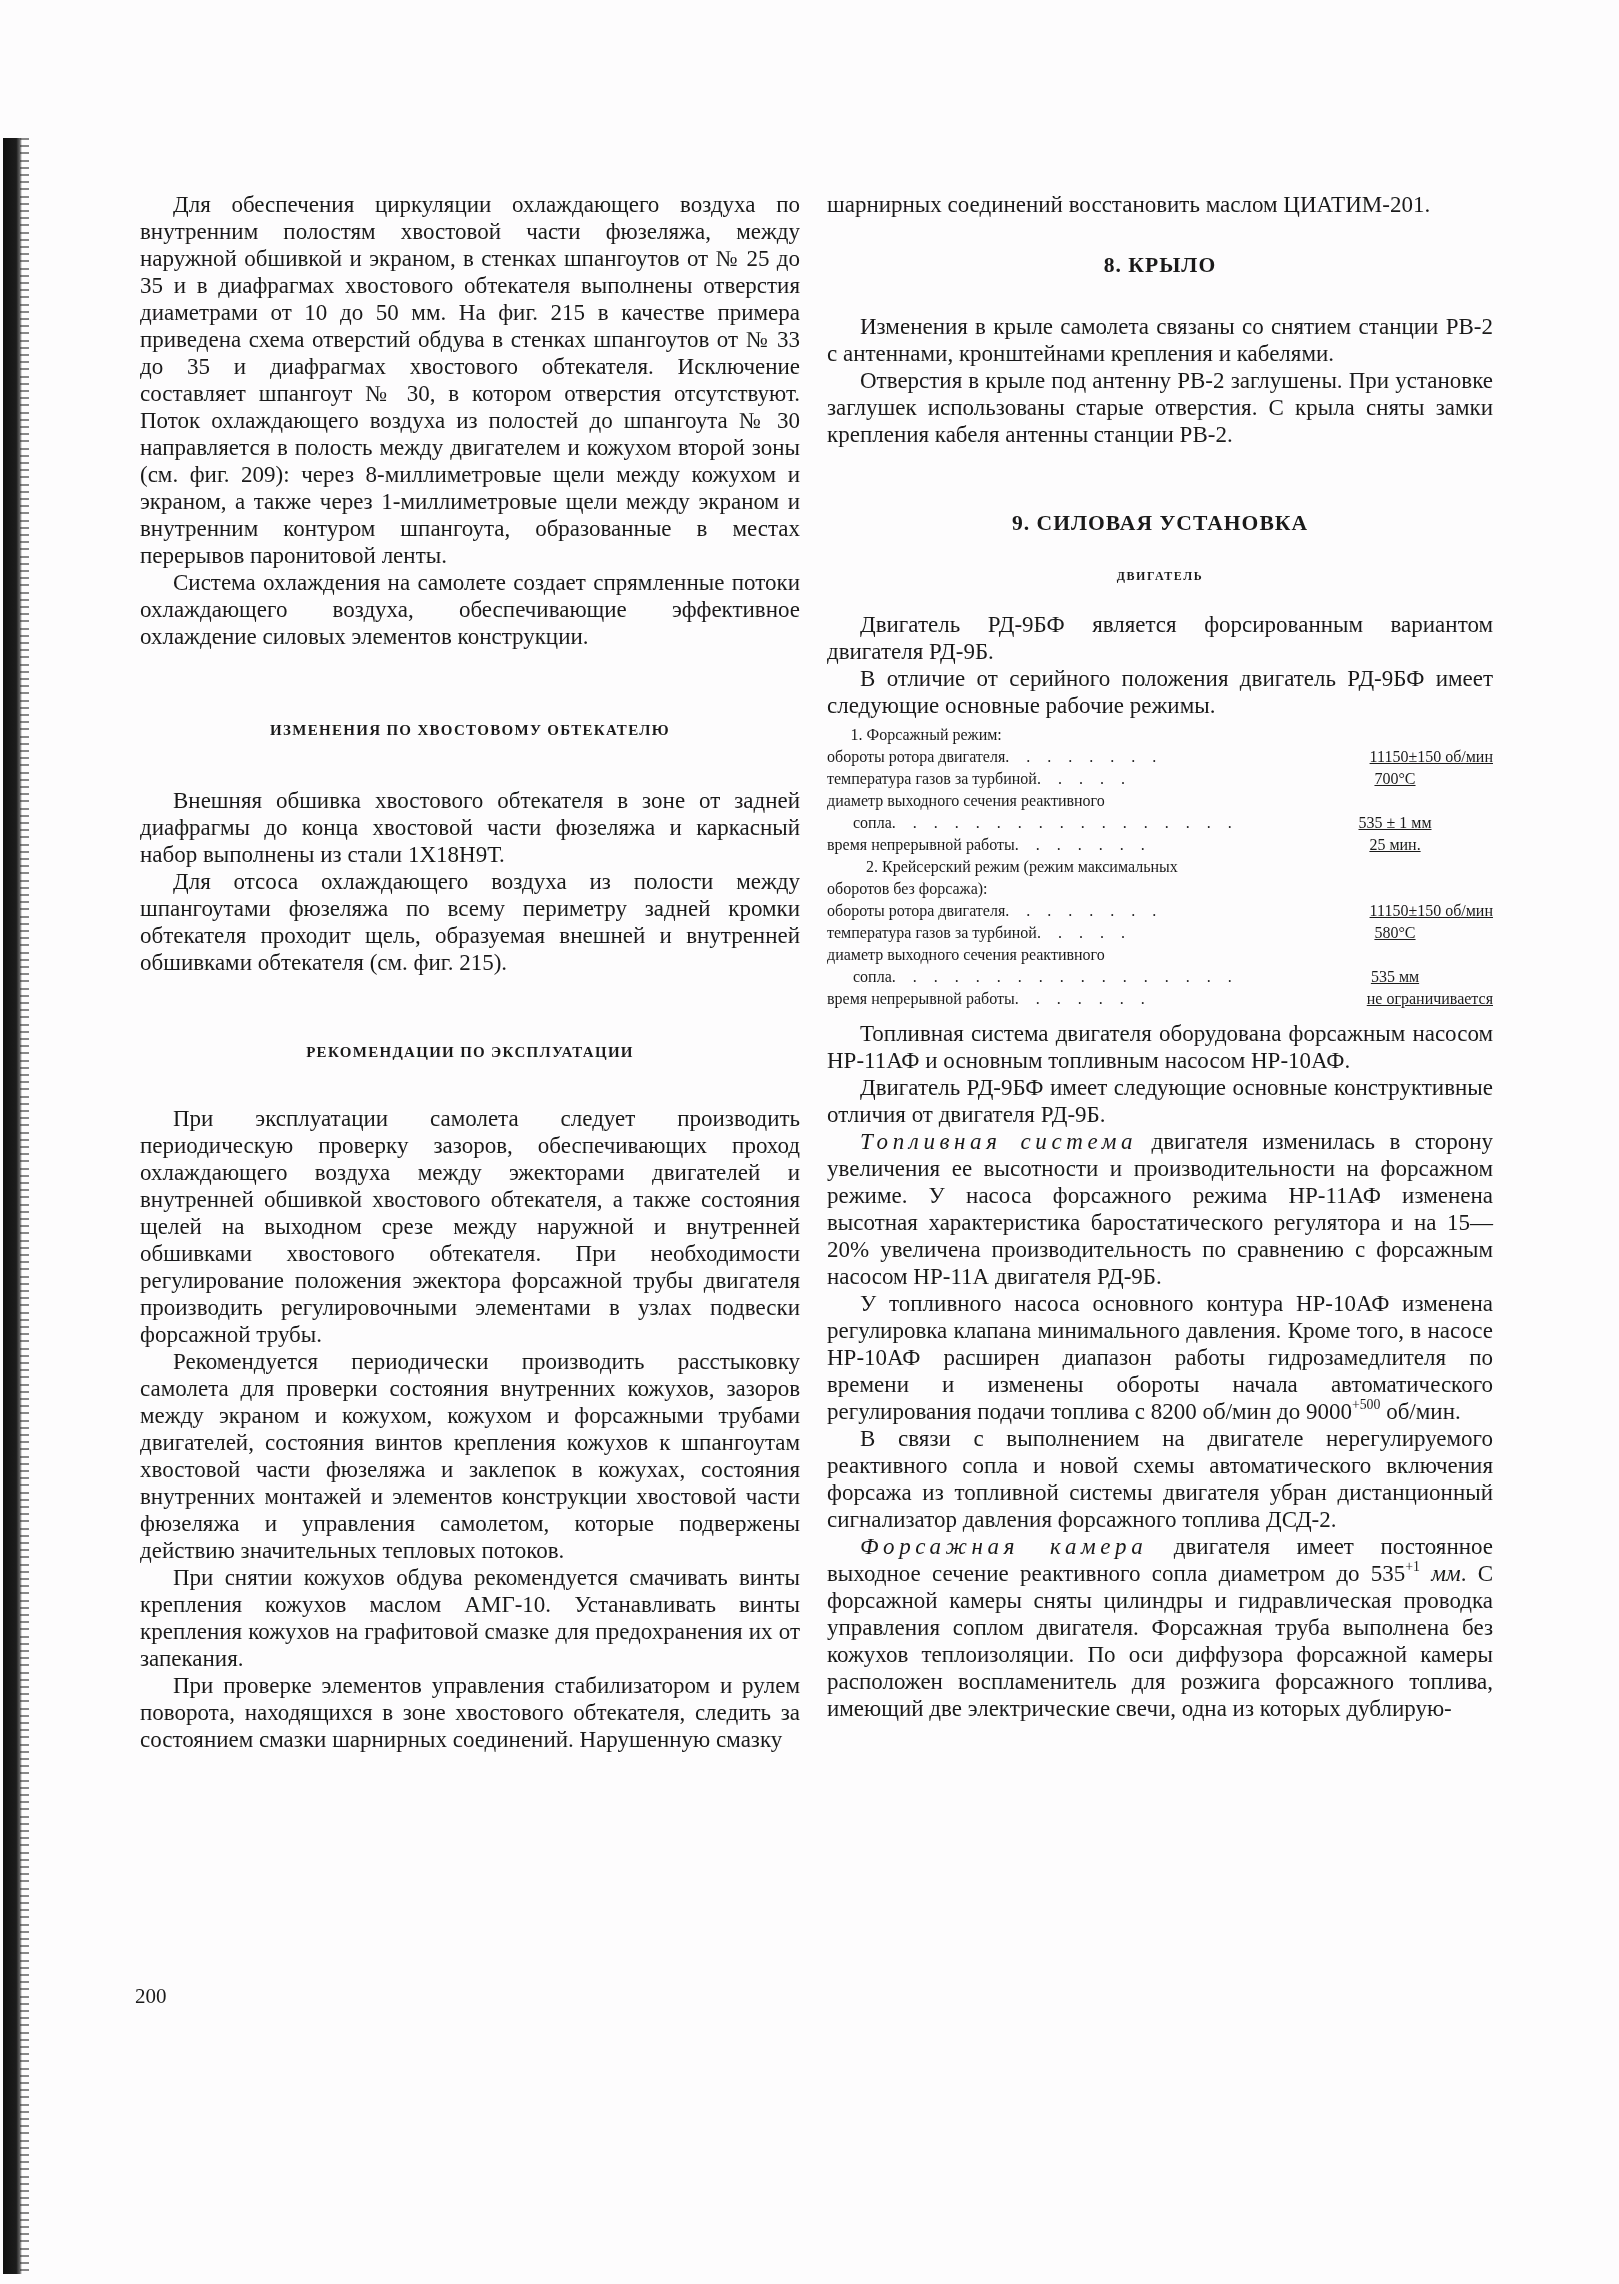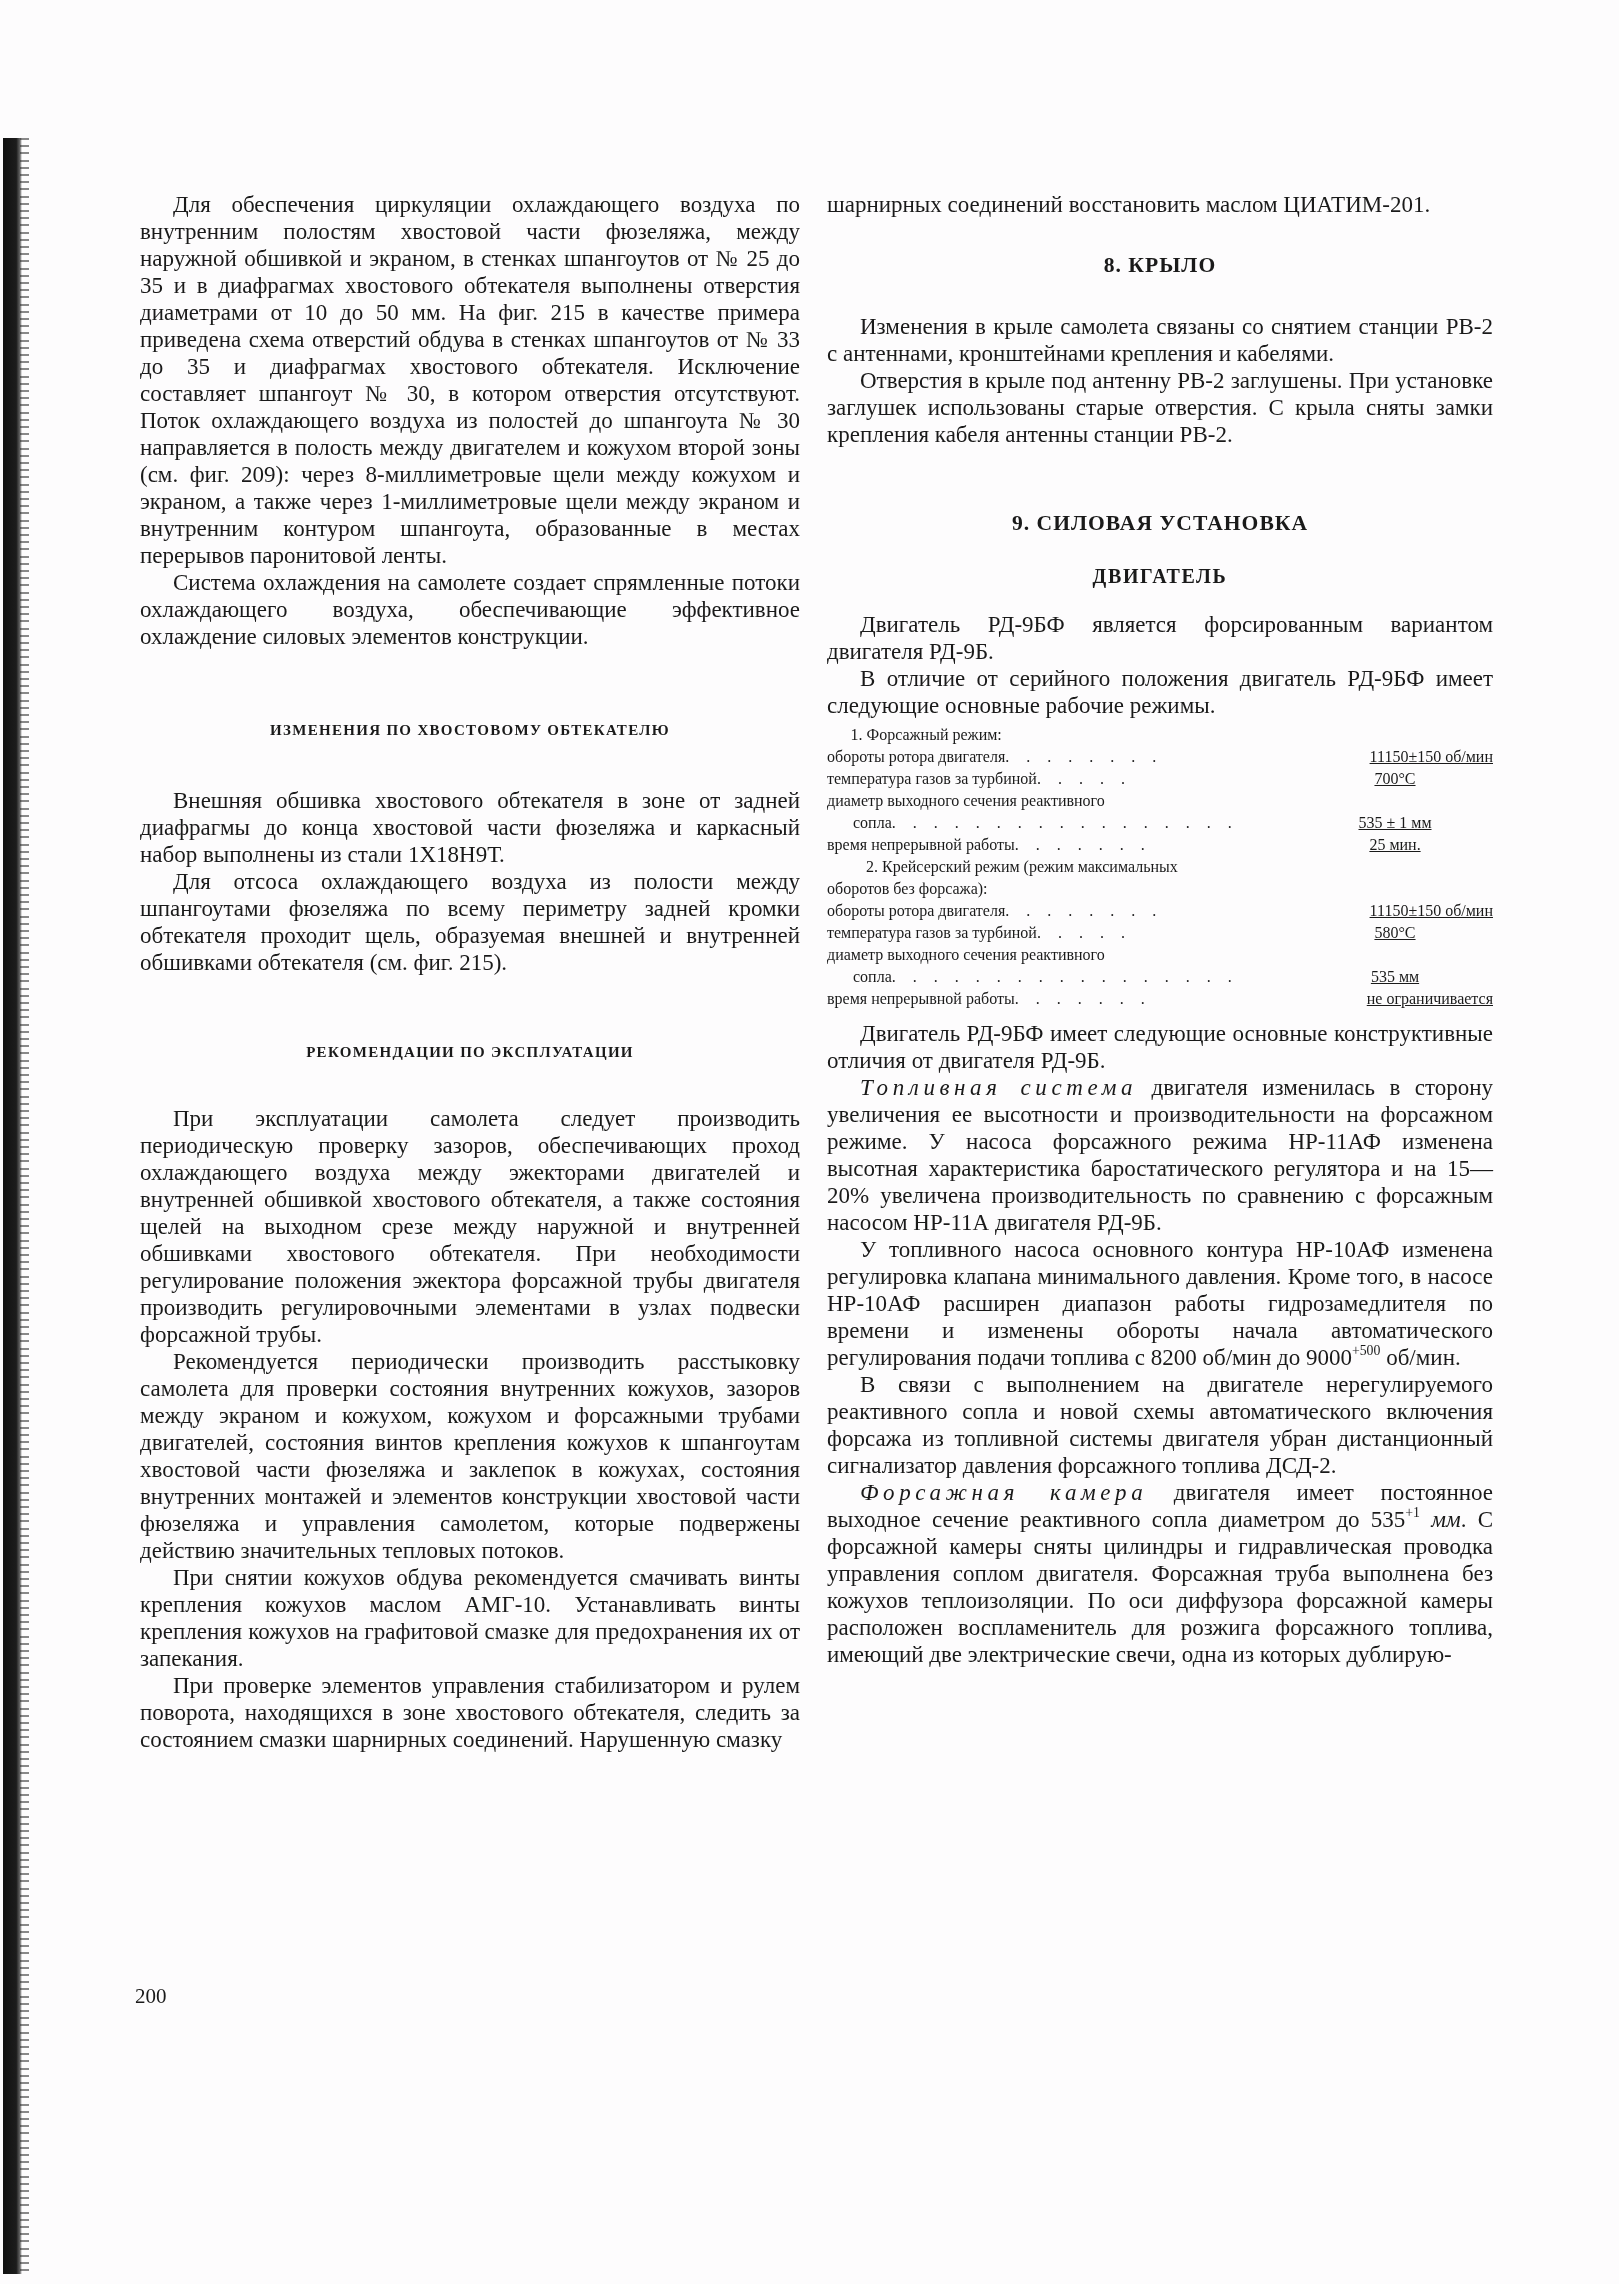--- a/index.html
+++ b/index.html
@@ -16,21 +16,21 @@
     position: absolute; left: 19.6px; top: 138px; width: 9.1px; height: 2136px;
     background: repeating-linear-gradient(180deg, rgba(40,40,40,.55) 0 2px, rgba(255,255,255,0) 2px 7.2px);
   }
   .column { position: absolute; top: 191px; width: 660px; font-size: 23px; line-height: 27px; }
   .col-left { left: 140px; }
   .col-right { left: 827px; width: 666px; }
   p { margin: 0; text-align: justify; text-indent: 33px; hyphens: manual; }
   p.noindent { text-indent: 0; }
   h2 { margin: 8px; text-align: center; font-size: 21.6px; font-weight: bold; letter-spacing: 1px; }
   h3 { margin: 0; text-align: center; font-size: 15px; font-weight: bold; letter-spacing: 1.3px; }
-  .sub-h { font-size: 20px; letter-spacing: 1.6px; font-family: Liberation Serif, serif; }
+  .sub-h { font-size: 12px; letter-spacing: 1.6px; font-family: Liberation Serif, serif; }
   .spaced { letter-spacing: 4.6px; font-style: italic; }
   .spec { font-size: 16px; line-height: 22px; }
   .spec .mode { padding-left: 23.5px; }
   .spec .mode2 { padding-left: 39px; }
   .spec-row { display: flex; align-items: baseline; }
   .spec-row .lbl { flex: 0 0 auto; white-space: nowrap; }
   .spec-row .lbl.indent { padding-left: 26px; }
   .spec-row .dots { flex: 1 1 auto; overflow: hidden; white-space: nowrap; letter-spacing: 6.5px; }
   .spec-row .val { flex: 0 0 auto; white-space: nowrap; min-width: 196px; text-align: center; text-decoration: underline; }
   .spec-row .val.wide { text-align: left; min-width: 0; }
@@ -126,20 +126,21 @@
       <span class="val">535 мм</span>
     </div>
     <div class="spec-row">
       <span class="lbl">время непрерывной работы</span>
       <span class="dots">. . . . . . .</span>
       <span class="val wide">не ограничивается</span>
     </div>
   </div>
 
   <div style="height:9.1px"></div>
+  <p>Топливная система двигателя оборудована форсажным насосом НР-11АФ и основным топливным насосом НР-10АФ.</p>
   <p>Двигатель РД-9БФ имеет следующие основные конструктивные отличия от двигателя РД-9Б.</p>
   <p><span class="spaced">Топливная система</span><span> двигателя изменилась в сторону увеличения ее высотности и производительности на форсажном режиме. У насоса форсажного режима НР-11АФ изменена высотная характеристика баростатического регулятора и на 15—20% увеличена производительность по сравнению с форсажным насосом НР-11А двигателя РД-9Б.</span></p>
   <p><span>У топливного насоса основного контура НР-10АФ изменена регулировка клапана минимального давления. Кроме того, в насосе НР-10АФ расширен диапазон работы гидрозамедлителя по времени и изменены обороты начала автоматического регулирования подачи топлива с 8200 об/мин до 9000</span><sup>+500</sup><span> об/мин.</span></p>
   <p>В связи с выполнением на двигателе нерегулируемого реактивного сопла и новой схемы автоматического включения форсажа из топливной системы двигателя убран дистанционный сигнализатор давления форсажного топлива ДСД-2.</p>
   <p><span class="spaced">Форсажная камера</span><span> двигателя имеет постоянное выходное сечение реактивного сопла диаметром до 535</span><sup>+1</sup> <i>мм</i><span>. С форсажной камеры сняты цилиндры и гидравлическая проводка управления соплом двигателя. Форсажная труба выполнена без кожухов теплоизоляции. По оси диффузора форсажной камеры расположен воспламенитель для розжига форсажного топлива, имеющий две электрические свечи, одна из которых дублирую-</span></p>
 </div>
 
 <div class="page-number">200</div>
 
 

